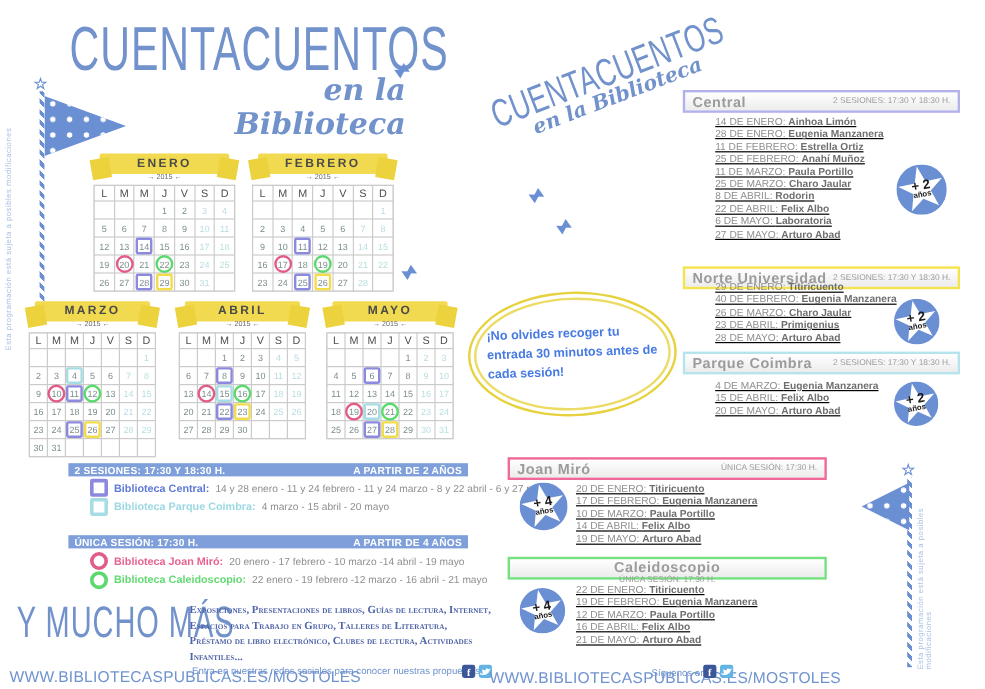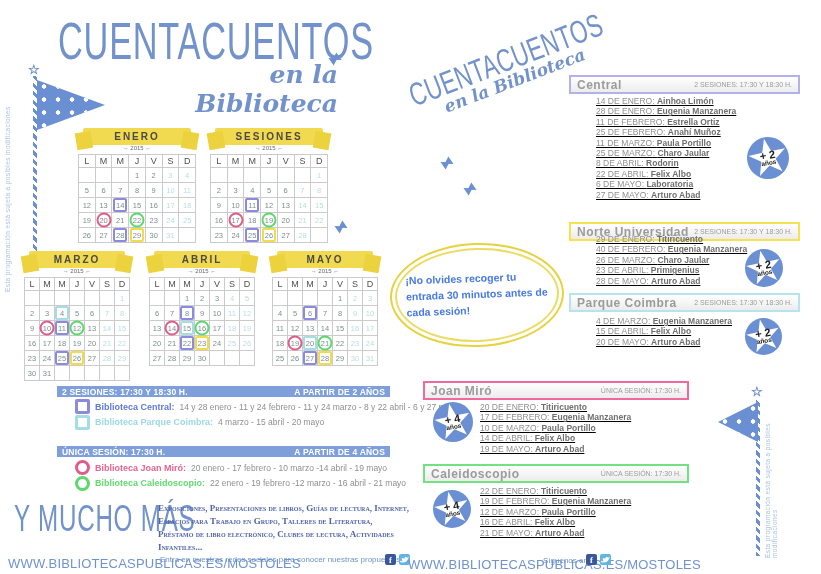--- a/index.html
+++ b/index.html
@@ -227,21 +227,21 @@
           <span>30</span>
         </div>
         <div class="cal-c wknd">
           <span>31</span>
         </div>
         <div class="cal-c"></div>
       </div>
   </div>
   <div class="cal" style="left:210px;top:128px;width:118px;">
     <div class="banner">
-        <span class="month-name">SESIONES</span>
+        <span class="month-name">FEBRERO</span>
       </div>
     <div class="yearline">→ 2015 ←</div>
     <div class="cal-grid">
         <div class="cal-h">L</div>
         <div class="cal-h">M</div>
         <div class="cal-h">M</div>
         <div class="cal-h">J</div>
         <div class="cal-h">V</div>
         <div class="cal-h">S</div>
         <div class="cal-h">D</div>
@@ -846,21 +846,21 @@
     <svg viewBox="0 0 60 60">
         <circle cx="30" cy="30" r="30" fill="#6b8fd3"></circle>
         <path d="M30,2 36.5,21.1 56.6,21.3 40.5,33.4 46.5,52.7 30,41 13.5,52.7 19.5,33.4 3.4,21.3 23.5,21.1 Z" fill="#ffffff" transform="rotate(-12 30 30)"></path>
       </svg>
     <div class="age">
         <span class="plus">+ 4</span>
         <span class="word">años</span>
       </div>
   </div>
 
-  <div class="sec-header" style="left: 423px; top: 464px; width: 250px; border-color: rgb(116, 225, 128);">
+  <div class="sec-header" style="left: 423px; top: 464px; width: 250px; border-color: rgb(116, 225, 128); flex-direction: column;">
     <span class="sec-title">Caleidoscopio</span>
     <span class="sec-session">ÚNICA SESIÓN: 17:30 H.</span>
   </div>
   <div class="sess-list" style="left:480px;top:486px;">
       <div class="sess-row"><span class="sess-date">22 DE ENERO: </span><span class="sess-name">Titiricuento</span></div>
       <div class="sess-row"><span class="sess-date">19 DE FEBRERO: </span><span class="sess-name">Eugenia Manzanera</span></div>
       <div class="sess-row"><span class="sess-date">12 DE MARZO: </span><span class="sess-name">Paula Portillo</span></div>
       <div class="sess-row"><span class="sess-date">16 DE ABRIL: </span><span class="sess-name">Felix Albo</span></div>
       <div class="sess-row"><span class="sess-date">21 DE MAYO: </span><span class="sess-name">Arturo Abad</span></div>
     </div>

